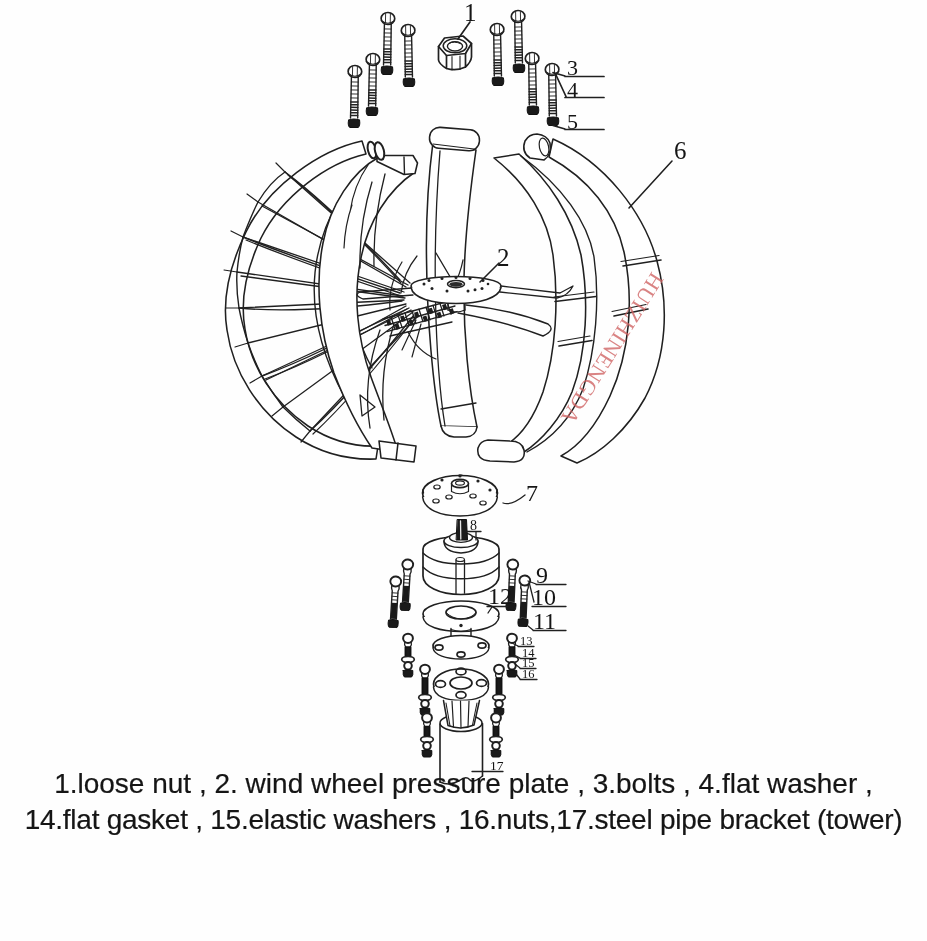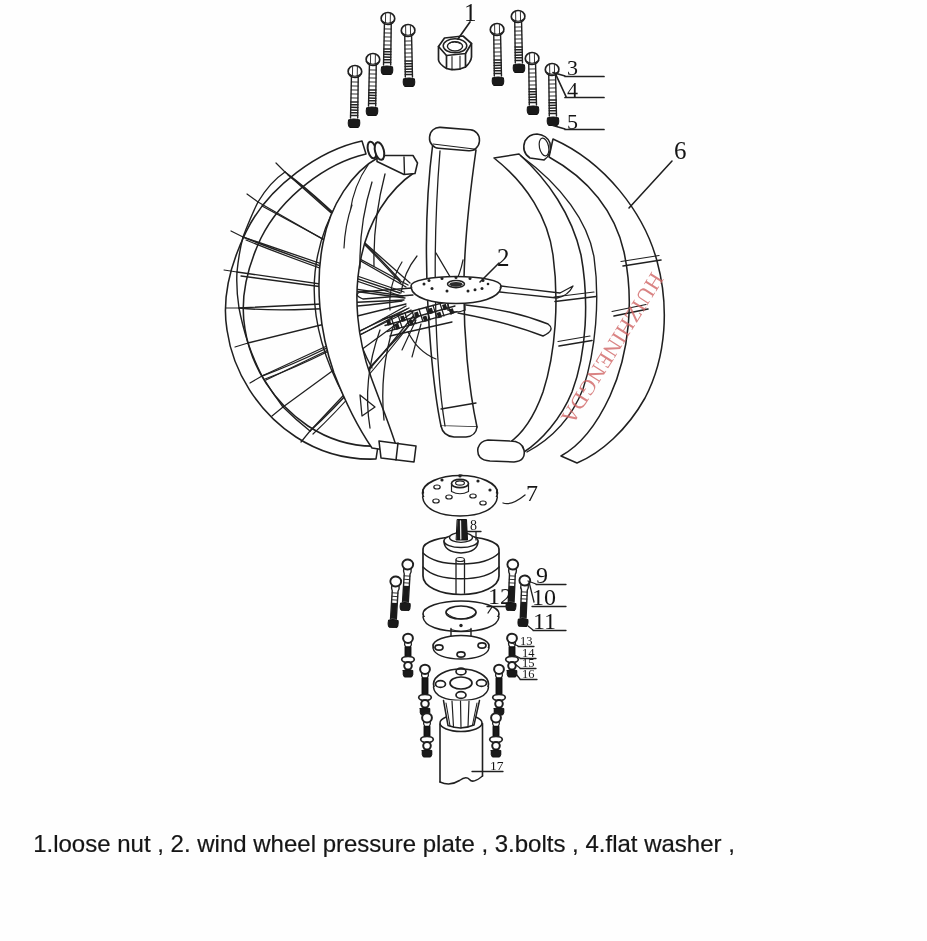--- a/index.html
+++ b/index.html
@@ -1,19 +1,19 @@
 <!DOCTYPE html>
 <html><head>
 <meta charset="utf-8">
 <style>
   html,body{margin:0;padding:0;background:#fff;}
   #page{position:relative;width:927px;height:941px;background:#fefefe;overflow:hidden;}
   svg{position:absolute;left:0;top:0;}
-  .txt{position:absolute;left:0;top:826px;width:768px;text-align:center;
-       font-family:"Liberation Sans",sans-serif;font-size:24px;line-height:36px;
+  .txt{position:absolute;left:0;top:766px;width:927px;text-align:center;
+       font-family:"Liberation Sans",sans-serif;font-size:28px;line-height:36px;
        color:#151515;letter-spacing:0px;-webkit-text-stroke:0.2px #151515;white-space:nowrap;}
 </style>
 </head>
 <body>
 <div id="page">
 <svg width="927" height="800" viewBox="0 0 927 800" fill="none" stroke="#202020" stroke-width="1.7" stroke-linecap="round" stroke-linejoin="round">
 
 <defs>
   <g id="tbolt">
     <path d="M -3.4,9 L -3.6,51 M 3.4,9 L 3.6,51" stroke-width="1.4"></path>
@@ -325,14 +325,15 @@
     <path d="M 518,646.5 L 534,646.5 M 513,643.5 L 518,646"></path>
     <path d="M 520,658.5 L 536,658.5 M 514,655 L 520,658"></path>
     <path d="M 520,668.5 L 536,668.5 M 515,664 L 520,668"></path>
     <path d="M 520,679.5 L 537,679.5 M 516,674 L 520,679"></path>
     <path d="M 472,771.5 L 503,771.5"></path>
   </g>
 </g>
 </svg>
 <div class="txt">
 <div>1.loose nut , 2. wind wheel pressure plate , 3.bolts , 4.flat washer ,</div>
+<div style="letter-spacing:-0.25px">14.flat gasket , 15.elastic washers , 16.nuts,17.steel pipe bracket (tower)</div>
 </div>
 </div>
 
 </body></html>

